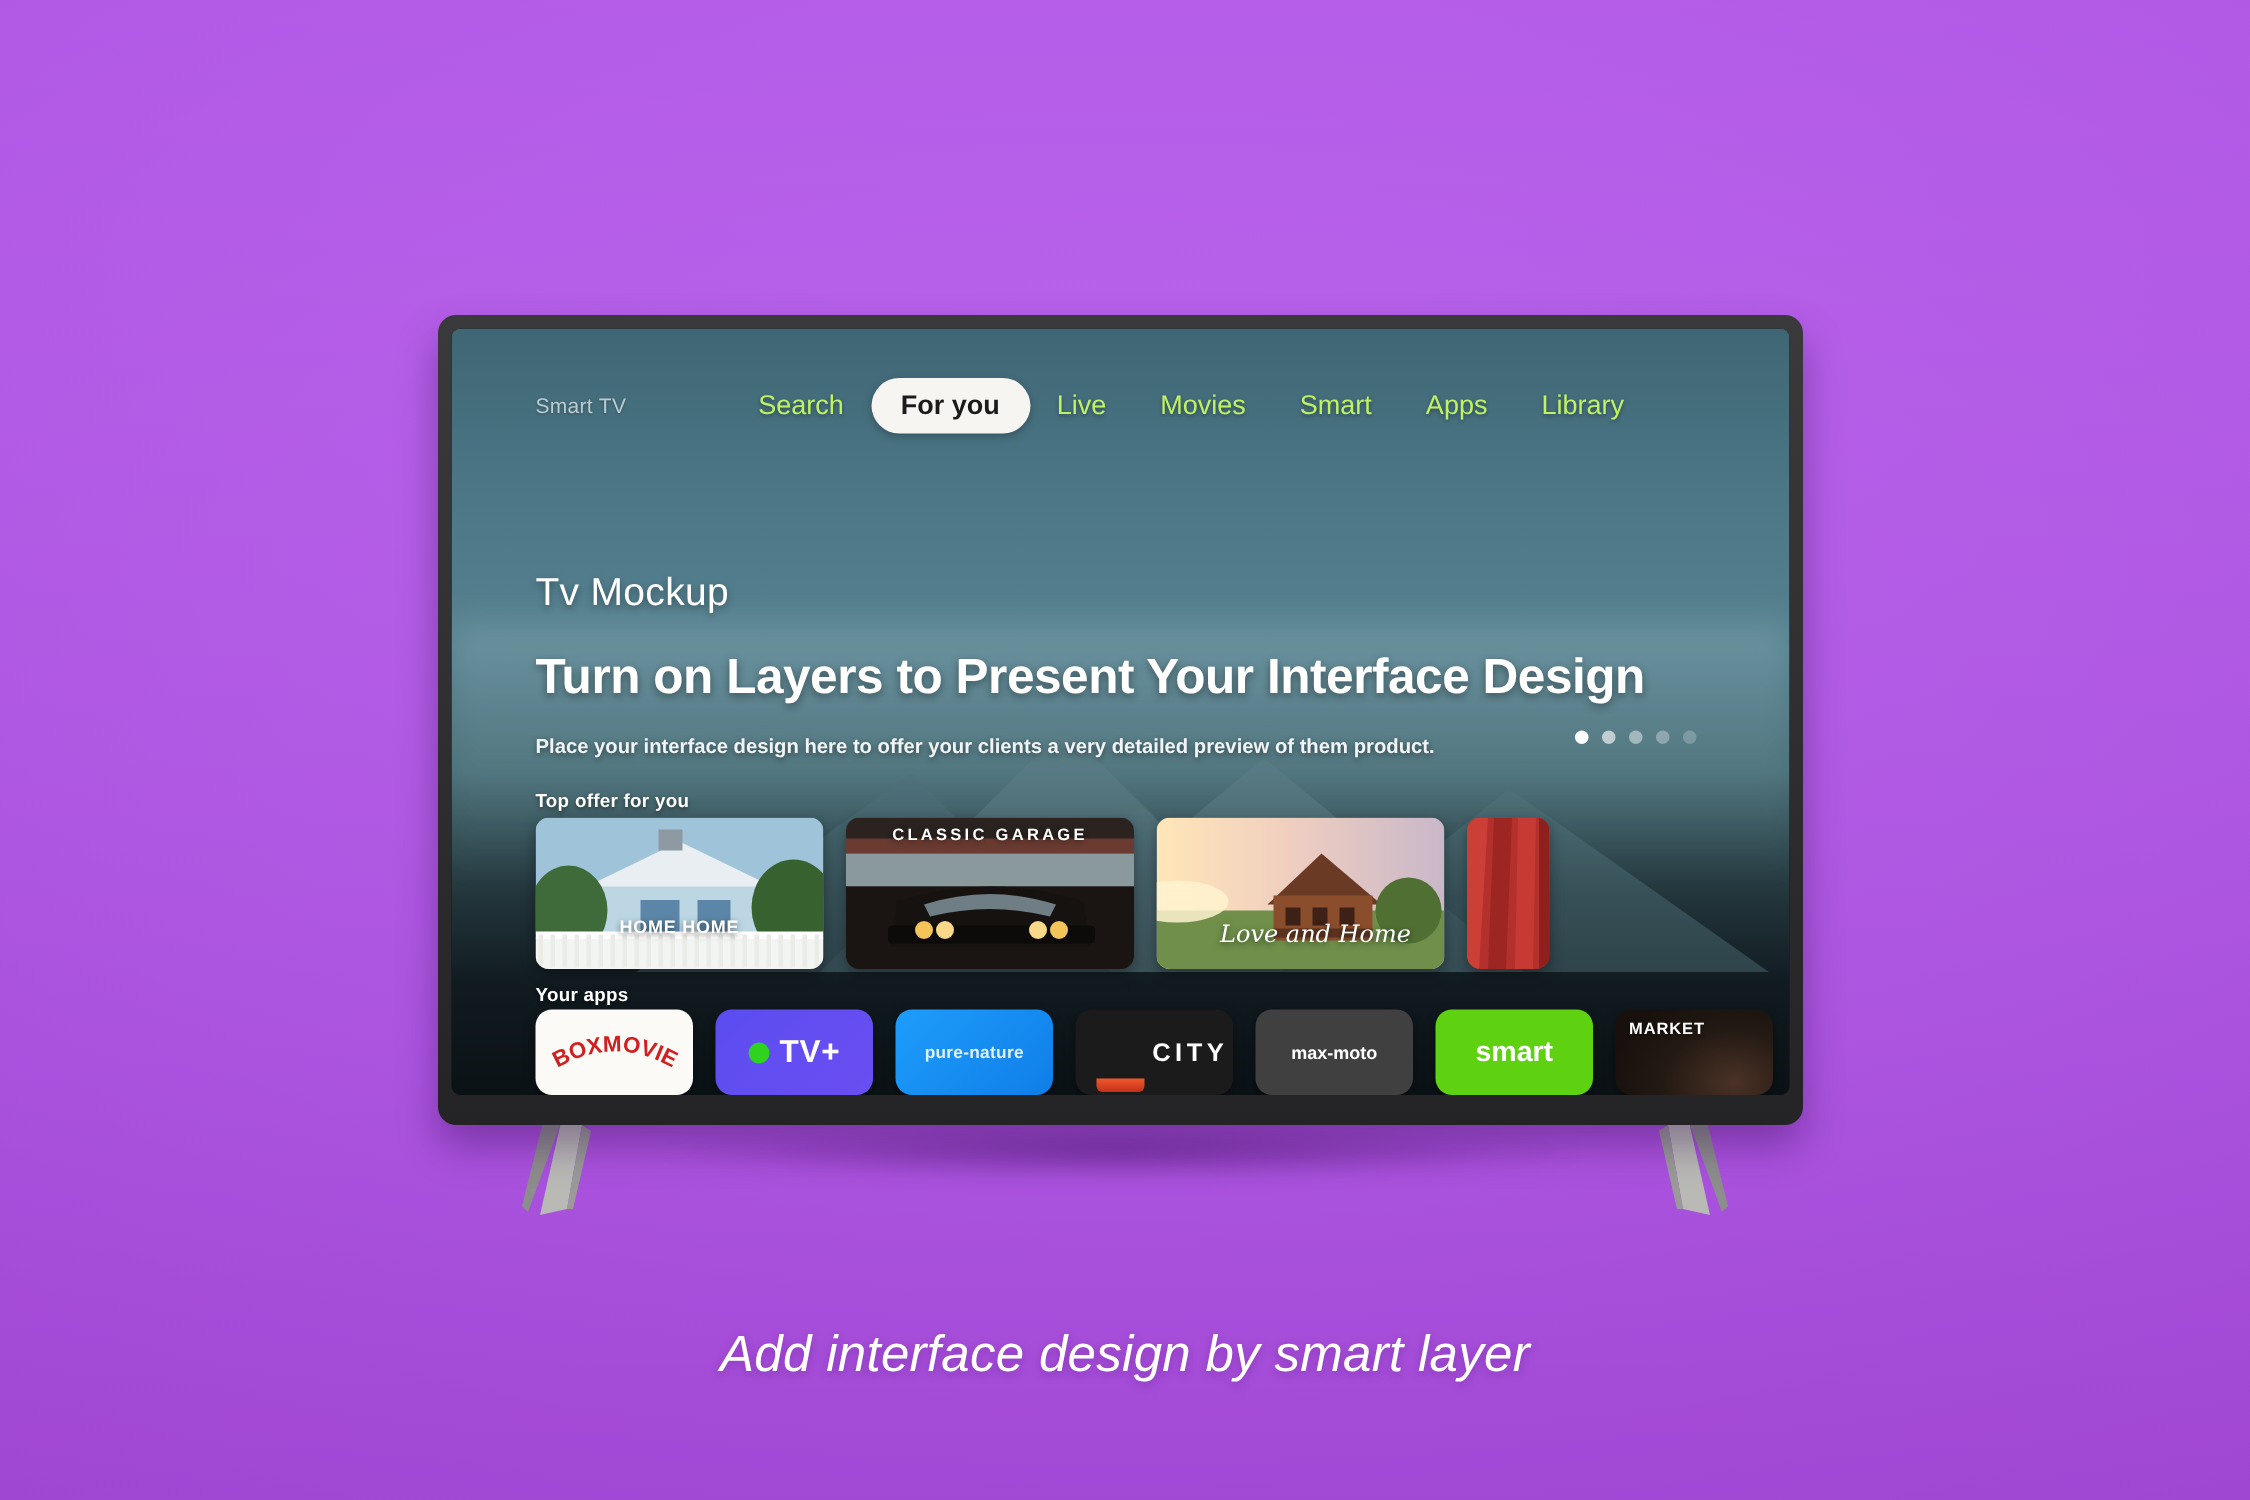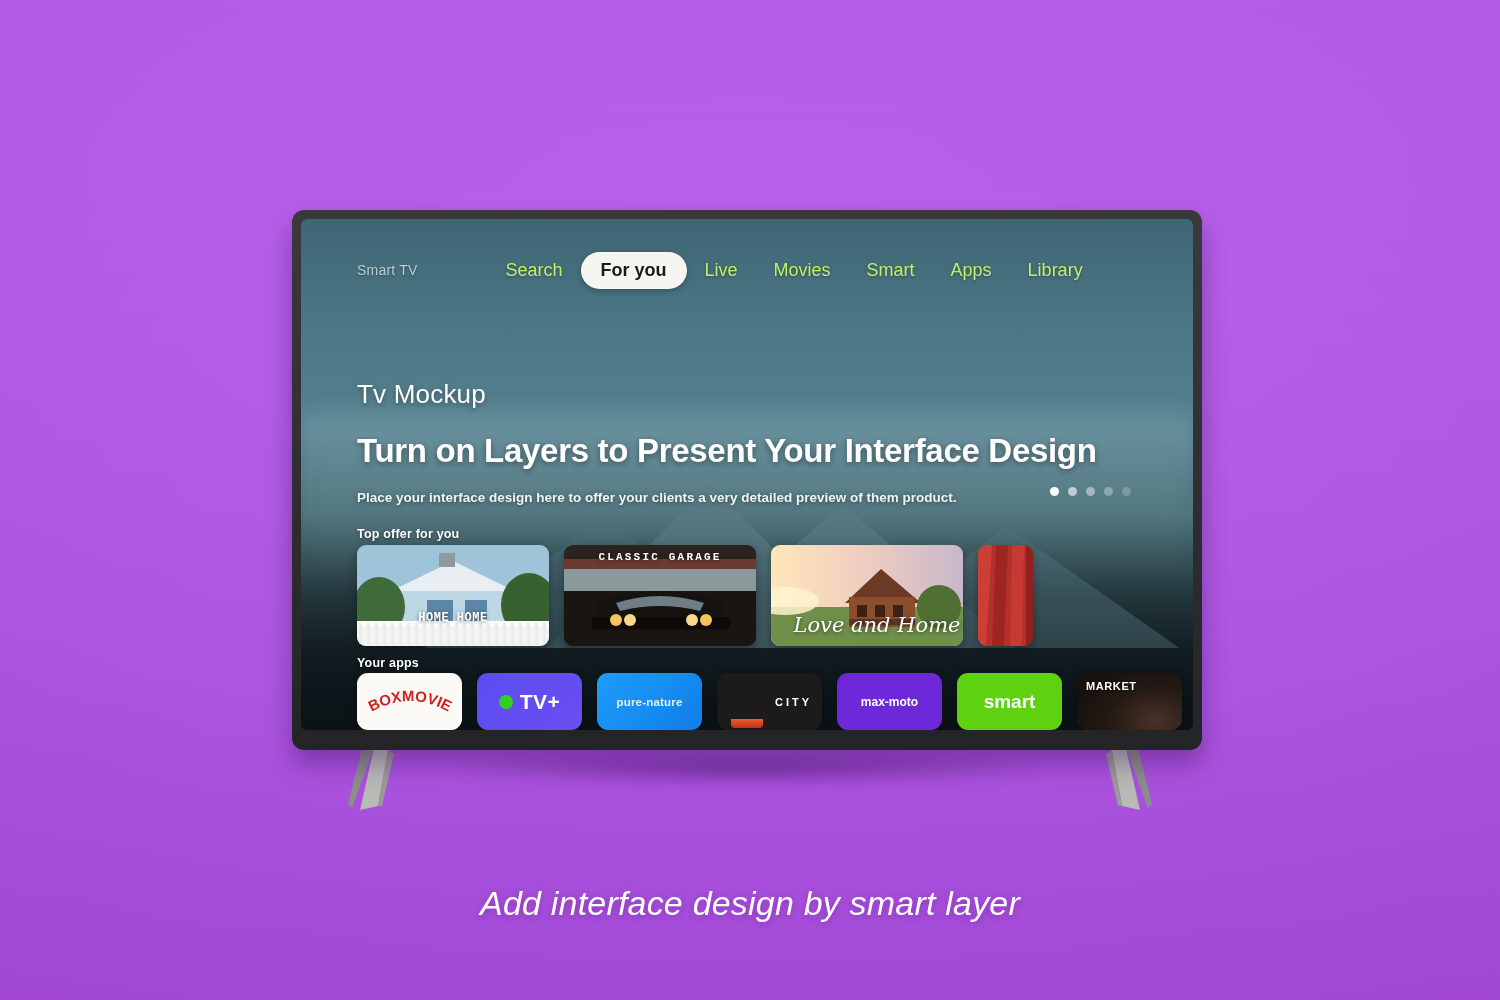--- a/index.html
+++ b/index.html
@@ -121,21 +121,20 @@
     position:absolute; left:56px; top:326px; display:flex; gap:15px;
   }
   .pick {
     width:192px; height:101px; border-radius:9px; overflow:hidden;
     position:relative; flex:0 0 auto; cursor:pointer;
     box-shadow:0 3px 9px rgba(0,0,0,.35);
   }
   .pick-title {
     position:absolute; left:0; right:0; color:#fff; text-align:center;
     text-shadow:0 1px 4px rgba(0,0,0,.55);
-    font-family:Liberation Mono, monospace;
   }
 
   #apps-row { position:absolute; left:56px; top:454px; display:flex; gap:15px; }
   .app {
     width:105px; height:57px; border-radius:11px; flex:0 0 auto;
     display:flex; align-items:center; justify-content:center;
     position:relative; overflow:hidden; cursor:pointer;
     box-shadow:0 3px 8px rgba(0,0,0,.4);
   }
 
@@ -285,21 +284,21 @@
             <rect y="62" width="192" height="39" fill="#6f8f4a"></rect>
             <ellipse cx="14" cy="56" rx="34" ry="14" fill="#fff3cf" opacity=".85"></ellipse>
             <polygon points="74,58 110,24 150,58" fill="#6b3a24"></polygon>
             <rect x="78" y="52" width="66" height="30" fill="#8b4e2c"></rect>
             <rect x="86" y="60" width="10" height="12" fill="#3e2116"></rect>
             <rect x="104" y="60" width="10" height="12" fill="#3e2116"></rect>
             <rect x="122" y="60" width="10" height="12" fill="#3e2116"></rect>
             <rect x="78" y="74" width="66" height="6" fill="#5d3420"></rect>
             <ellipse cx="168" cy="62" rx="22" ry="22" fill="#4f6f33"></ellipse>
           </svg>
-          <div class="pick-title" style="top:68px; font-size:21px; font-weight:400; font-style:italic; font-family:'DejaVu Serif',serif;padding-left:20px;">Love and Home</div>
+          <div class="pick-title" style="top:68px; font-size:16px; font-weight:400; font-style:italic; font-family:'DejaVu Serif',serif;padding-left:20px;">Love and Home</div>
         </div>
 
         <div class="pick" style="width:55px;">
           <svg width="55" height="101" viewBox="0 0 55 101" preserveAspectRatio="none">
             <rect width="55" height="101" fill="#b4302c"></rect>
             <polygon points="0,0 14,0 8,101 0,101" fill="#cc3f37"></polygon>
             <polygon points="18,0 30,0 26,101 14,101" fill="#9d2622"></polygon>
             <polygon points="34,0 46,0 44,101 32,101" fill="#c63a33"></polygon>
             <polygon points="48,0 55,0 55,101 48,101" fill="#8f201d"></polygon>
           </svg>
@@ -325,24 +324,24 @@
         <div class="app" style="background:linear-gradient(135deg,#5b4df0 0%,#6a4ef2 100%); gap:7px;">
           <span style="width:14px;height:14px;border-radius:50%;background:#2fd31f;display:inline-block;"></span>
           <span style="color:#fff;font-size:21px;font-weight:800;letter-spacing:.5px;">TV+</span>
         </div>
 
         <div class="app" style="background:linear-gradient(135deg,#1e9dfb 0%,#0f7ee8 100%);">
           <span style="color:#dff0ff;font-size:11.5px;font-weight:600;letter-spacing:.2px;">pure-nature</span>
         </div>
 
         <div class="app" style="background:#1b1b1b;">
-          <span style="color:#fff;font-size:11px;font-weight:800;letter-spacing:3px;margin-left:48px;">CITY</span>
-        </div>
-
-        <div class="app" style="background:#6d28d9;">
+          <span style="color:#fff;font-size:17px;font-weight:800;letter-spacing:3px;margin-left:48px;">CITY</span>
+        </div>
+
+        <div class="app" style="background:#404040;">
           <span style="color:#fff;font-size:12px;font-weight:600;">max-moto</span>
         </div>
 
         <div class="app" style="background:#5ed211;">
           <span style="color:#fff;font-size:19px;font-weight:800;">smart</span>
         </div>
 
         <div class="app" style="background:radial-gradient(80% 110% at 75% 85%, #4a3226 0%, #241a14 55%, #17100c 100%); justify-content:flex-start; align-items:flex-start; padding:7px 0 0 9px;">
           <span style="color:#fff;font-size:11px;font-weight:800;letter-spacing:.6px;text-shadow:0 1px 3px rgba(0,0,0,.6);">MARKET</span>
         </div>

